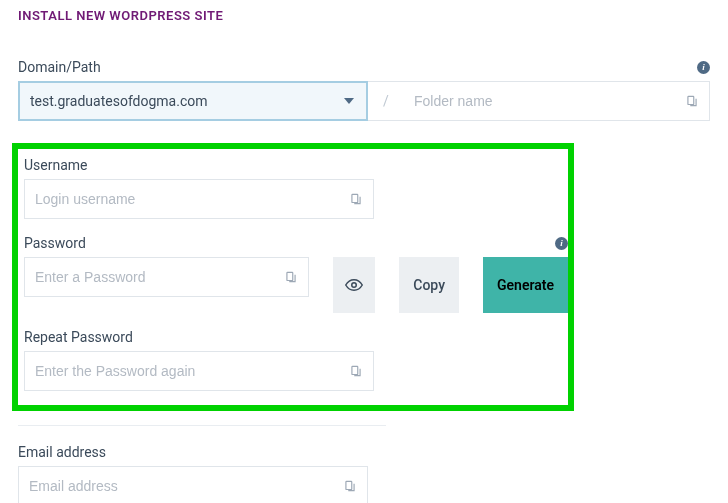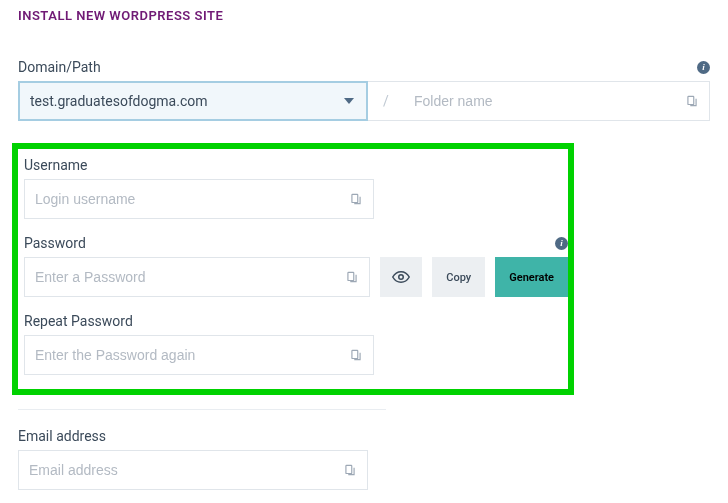--- a/index.html
+++ b/index.html
@@ -121,27 +121,27 @@
   }
   .input-box input {
     flex: 1;
     border: none;
     outline: none;
     font-size: 14px;
     color: #3b4a5a;
     background: transparent;
   }
   .btn {
-    height: 40px;
+    height: 56px;
     display: inline-flex;
     align-items: center;
     justify-content: center;
     padding: 0 14px;
-    margin-left: 10px;
-    font-size: 11px;
+    margin-left: 24px;
+    font-size: 14px;
     cursor: pointer;
     border: none;
   }
   .btn-eye { background: #eceff2; color: #3b4a5a; padding: 0 12px; }
   .btn-copy { background: #eceff2; color: #3b4a5a; font-weight: 500; }
   .btn-generate { background: #3fb4a8; color: #000000; font-weight: 600; }
   .divider {
     height: 1px;
     background: #e9edf1;
     width: 368px;

